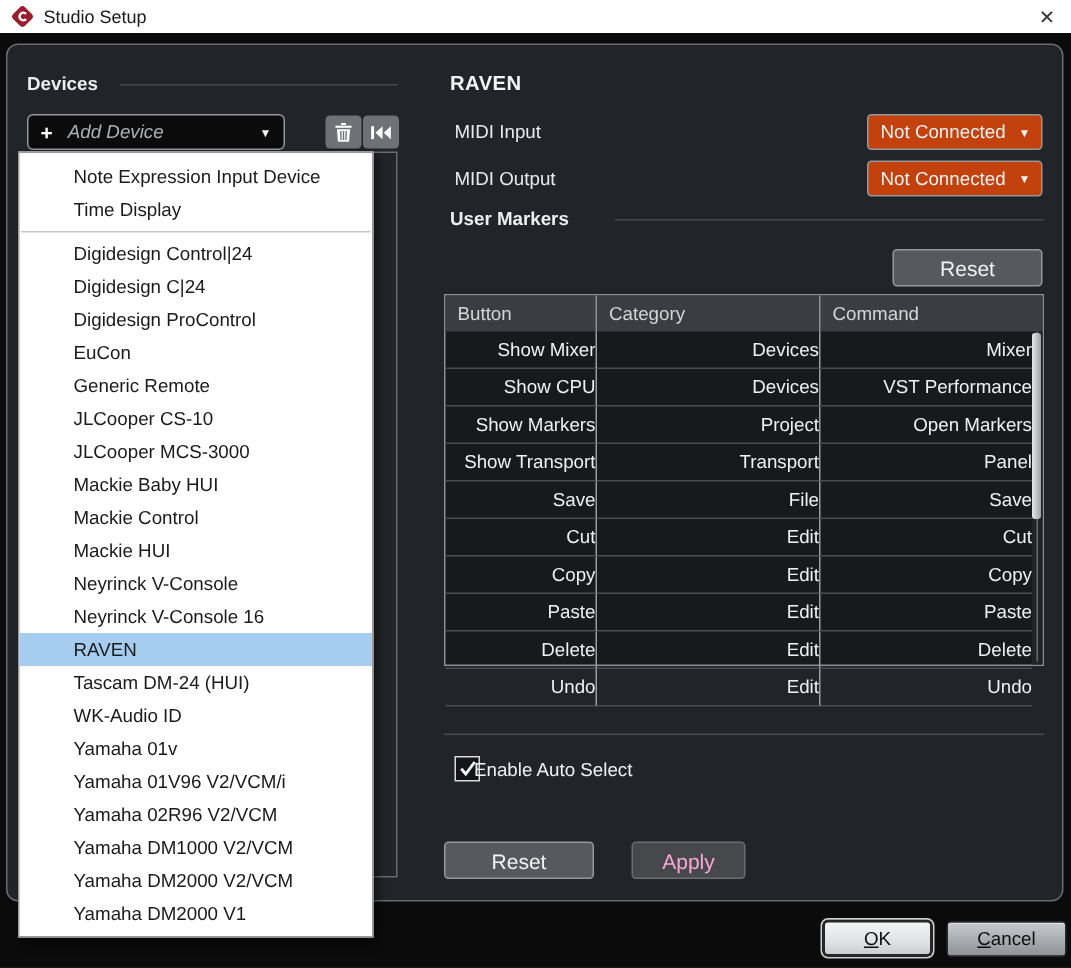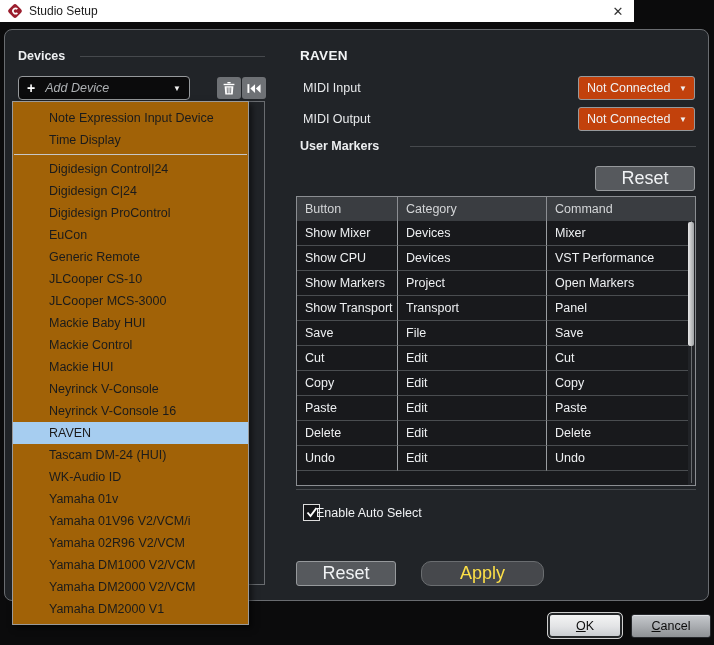--- a/index.html
+++ b/index.html
@@ -1,20 +1,20 @@
 <!DOCTYPE html>
 <html><head>
 <meta charset="utf-8">
 <style>
   * { margin:0; padding:0; box-sizing:border-box; }
   html,body { width:714px; height:645px; overflow:hidden; }
   body { position:relative; background:#0b0b0c; font-family:"Liberation Sans", sans-serif; }
 
   
-  .titlebar { position:absolute; left:0; top:0; width:634px; height:22px; background:#ffffff;padding-left:46px; }
+  .titlebar { position:absolute; left:0; top:0; width:714px; height:22px; background:#ffffff;padding-left:46px; }
   .app-icon { position:absolute; left:7px; top:3px; width:16px; height:16px; }
   .window-title { position:absolute; left:29px; top:0; line-height:22px; font-size:12px; color:#1a1a1a; }
   .close-btn { position:absolute; right:4px; top:0; width:24px; height:22px; display:flex; align-items:center; justify-content:center; font-size:13px; color:#333; cursor:pointer; }
 
   
   .panel { position:absolute; left:4px; top:29px; width:705px; height:572px; background:#212428; border:1px solid #696c70; border-radius:8px; }
 
   .section-title { position:absolute; font-size:12.5px; font-weight:bold; color:#eceef0; }
   .h-divider { position:absolute; height:1px; background:#46494d; }
 
@@ -24,45 +24,45 @@
   .add-device .lbl { font-style:italic; color:#aeb1b4; font-size:12.5px; margin-left:10px; }
   .add-device .arrow { margin-left:auto; margin-right:8px; color:#f0f0f0; font-size:8px; }
 
   .tool-btn { position:absolute; top:77px; width:24px; height:22px; background:#6e7175; border:none; border-radius:3px; display:flex; align-items:center; justify-content:center; cursor:pointer; }
   .tool-btn.trash { left:217px; }
   .tool-btn.skip { left:242px; }
 
   .tree-panel { position:absolute; left:18px; top:101px; width:247px; height:484px; border:1px solid #696c70; background:#212428; z-index:1; }
 
   
-  .menu { position:absolute; left:12px; top:101px; width:237px; background:#a16207; border:1px solid #9a9a9a; box-shadow:3px 3px 6px rgba(0,0,0,.55); padding:5px 0 4px 0; z-index:20; }
+  .menu { position:absolute; left:12px; top:101px; width:237px; background:#ffffff; border:1px solid #9a9a9a; box-shadow:3px 3px 6px rgba(0,0,0,.55); padding:5px 0 4px 0; z-index:20; }
   .menu-item { height:22px; line-height:22px; padding-left:36px; font-size:12.5px; color:#1b1b1b; white-space:nowrap; cursor:pointer; }
   .menu-item.selected { background:#a6cdf0; }
   .menu-sep { height:0; border-top:1px solid #c7c7c7; margin:3px 1px 3px 1px; }
 
   
   .device-title { position:absolute; left:300px; top:48px; font-size:13.5px; font-weight:bold; color:#f2f4f6; letter-spacing:.3px; }
   .field-label { position:absolute; left:303px; font-size:12.5px; color:#e8eaec; }
   .select { position:absolute; left:578px; width:117px; height:24px; background:#c2410c; border:1px solid #96999c; border-radius:3px; display:flex; align-items:center; cursor:pointer; }
   .select .val { font-size:12.5px; color:#f0f2f4; margin-left:8px; }
   .select .arrow { margin-left:auto; margin-right:7px; color:#f0f0f0; font-size:8px; }
 
-  .btn { display:flex; align-items:center; justify-content:center; font-size:18px; color:#f0f2f4; background:#56595d; border:1px solid #96999c; border-radius:3px; cursor:pointer; }
+  .btn { display:flex; align-items:center; justify-content:center; font-size:14px; color:#f0f2f4; background:#56595d; border:1px solid #96999c; border-radius:3px; cursor:pointer; }
   .btn-reset-top { position:absolute; left:595px; top:166px; width:100px; height:25px; }
   .btn-reset-bottom { position:absolute; left:296px; top:561px; width:100px; height:25px; }
-  .btn-apply { position:absolute; left:421px; top:561px; width:123px; height:25px; background:#46484c; border-color:#6a6d70; color:#fde047;border-radius:10px; }
-
-  
-  .uc-table { position:absolute; left:296px; top:196px; width:400px; height:290px; border:1px solid #8b8e92; background:#18191c; }
+  .btn-apply { position:absolute; left:421px; top:561px; width:76px; height:25px; background:#46484c; border-color:#6a6d70; color:#f9a8d4; }
+
+  
+  .uc-table { position:absolute; left:296px; top:196px; width:400px; height:248px; border:1px solid #8b8e92; background:#18191c; }
   .t-header { display:grid; grid-template-columns:101px 149px 1fr; height:24px; background:#3a3d41; }
   .t-header .cell { line-height:24px; padding-left:8px; font-size:12.5px; color:#d3d5d7; border-right:1px solid #8b8e92; }
   .t-header .cell:last-child { border-right:none; }
   .t-rows { position:absolute; left:0; top:24px; right:7px; bottom:0; }
   .t-row { display:grid; grid-template-columns:101px 149px 1fr; height:25px; }
-  .t-row .cell { line-height:24px; padding-left:8px; font-size:12.5px; color:#eef0f2; border-right:1px solid #9a9da0; border-bottom:1px solid #4a4d50; white-space:nowrap; overflow:hidden; }
+  .t-row .cell { line-height:24px; padding-left:8px; font-size:12.5px; color:#eef0f2; border-right:1px solid #9a9da0; border-bottom:1px solid #4a4d50; white-space:nowrap; overflow:hidden;text-align:right; }
   .t-row .cell:last-child { border-right:none; }
   .t-scroll { position:absolute; right:0; top:24px; width:7px; bottom:0; background:#212327; }
   .t-scroll .track { position:absolute; left:3px; top:0; bottom:2px; width:1px; background:#6a6d70; }
   .t-scroll .thumb { position:absolute; left:0; top:1px; width:6px; height:124px; background:linear-gradient(to right,#e8e8e8,#9fa2a5); border-radius:2px; cursor:grab; }
 
   .table-divider { position:absolute; left:296px; top:489px; width:400px; }
 
   
   .checkbox { position:absolute; left:303px; top:504px; width:17px; height:17px; border:1px solid #dcdcdc; background:#141518; display:flex; align-items:center; justify-content:center; cursor:pointer; }
   .checkbox svg { display:none; }

